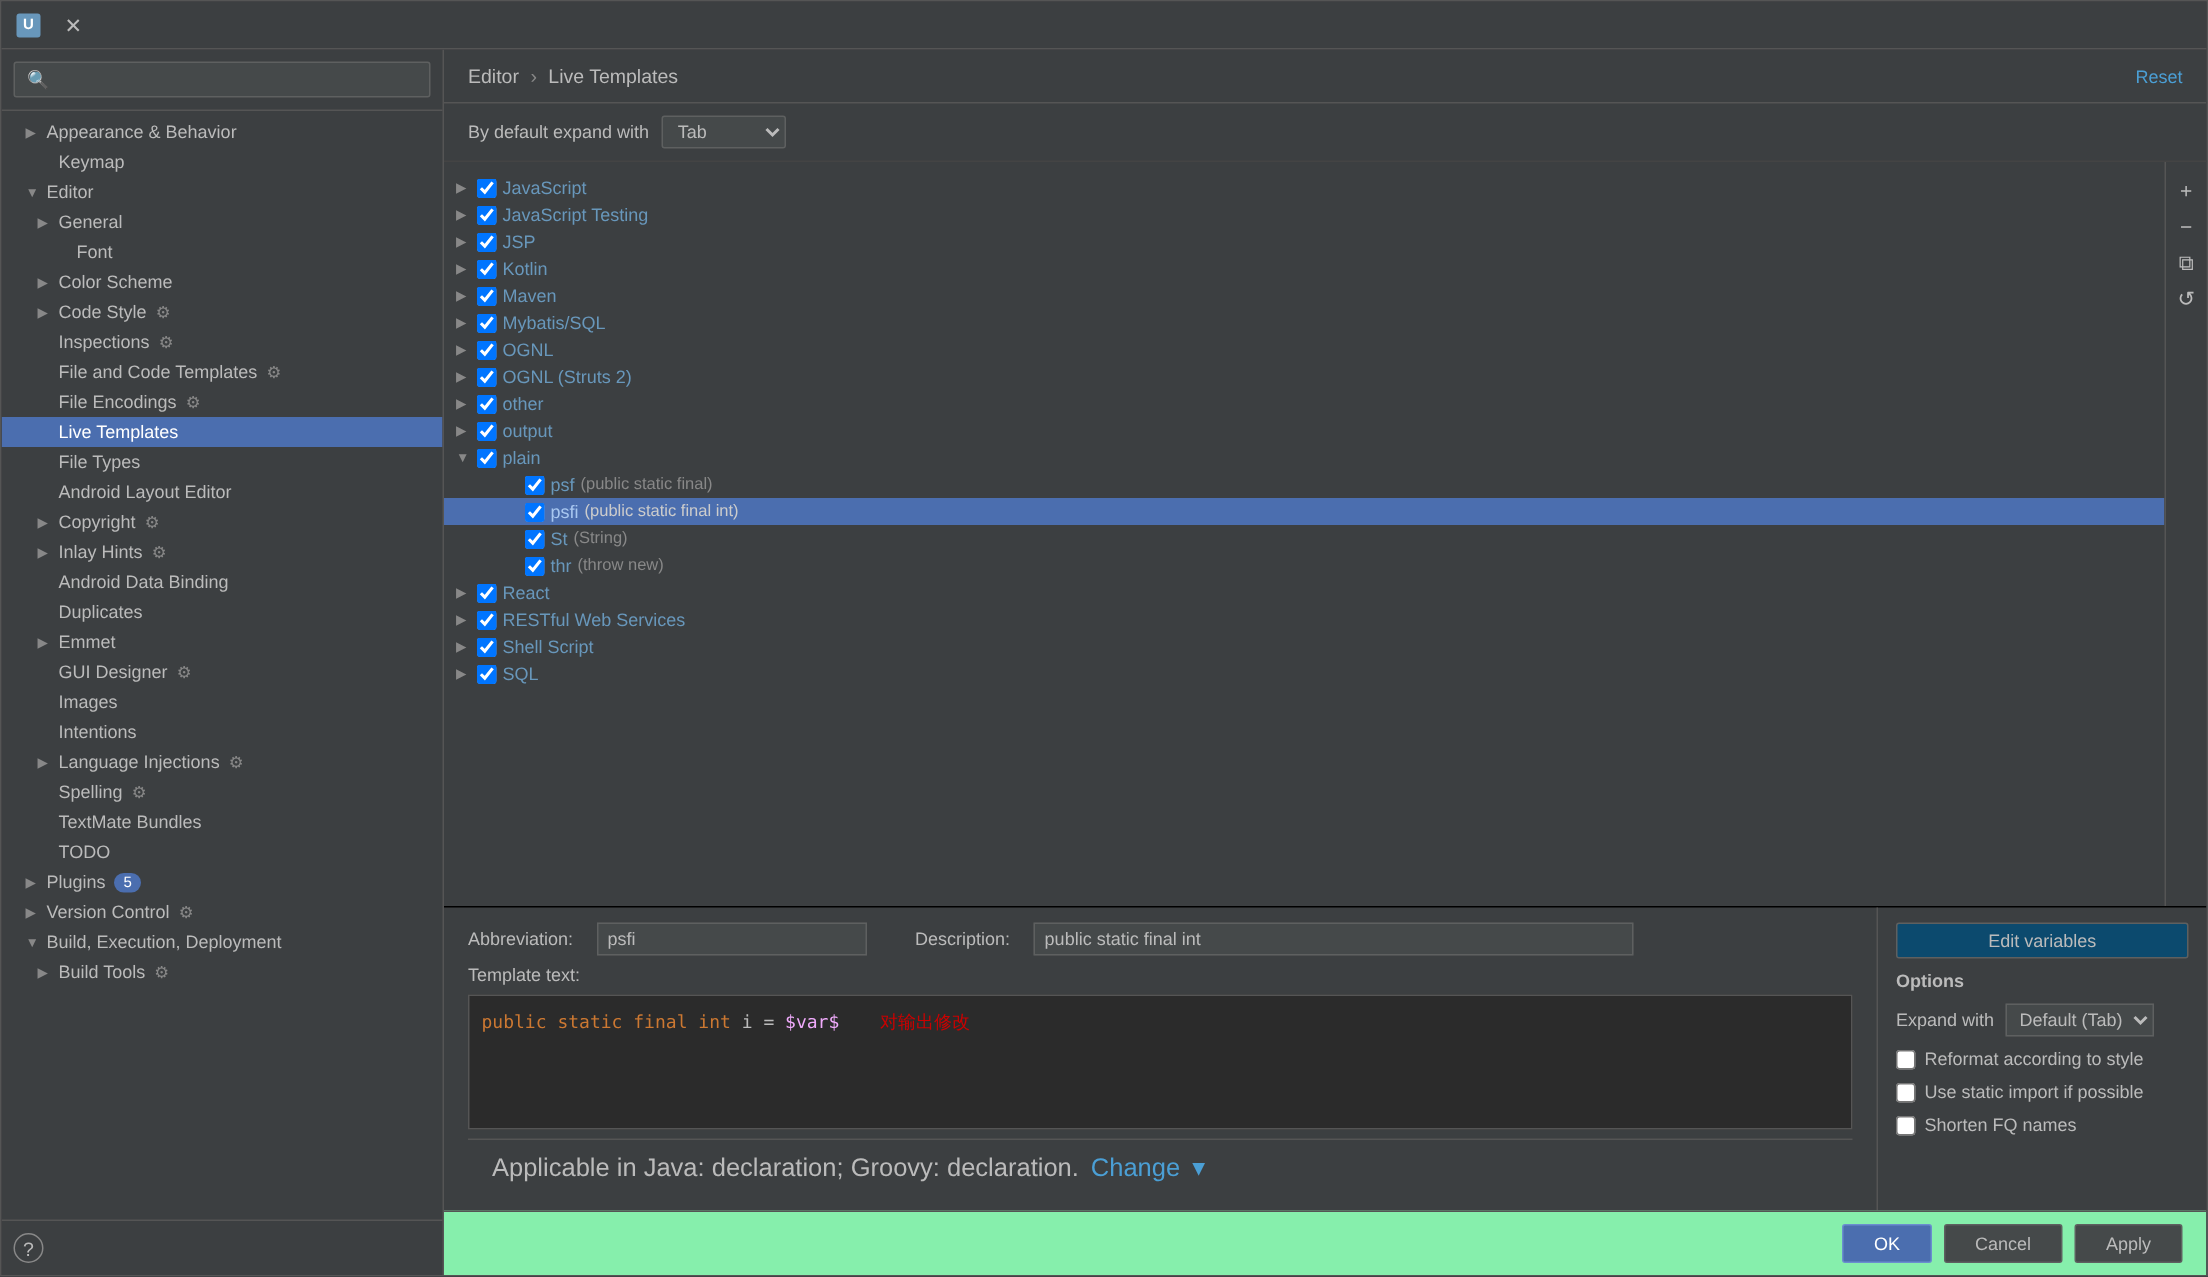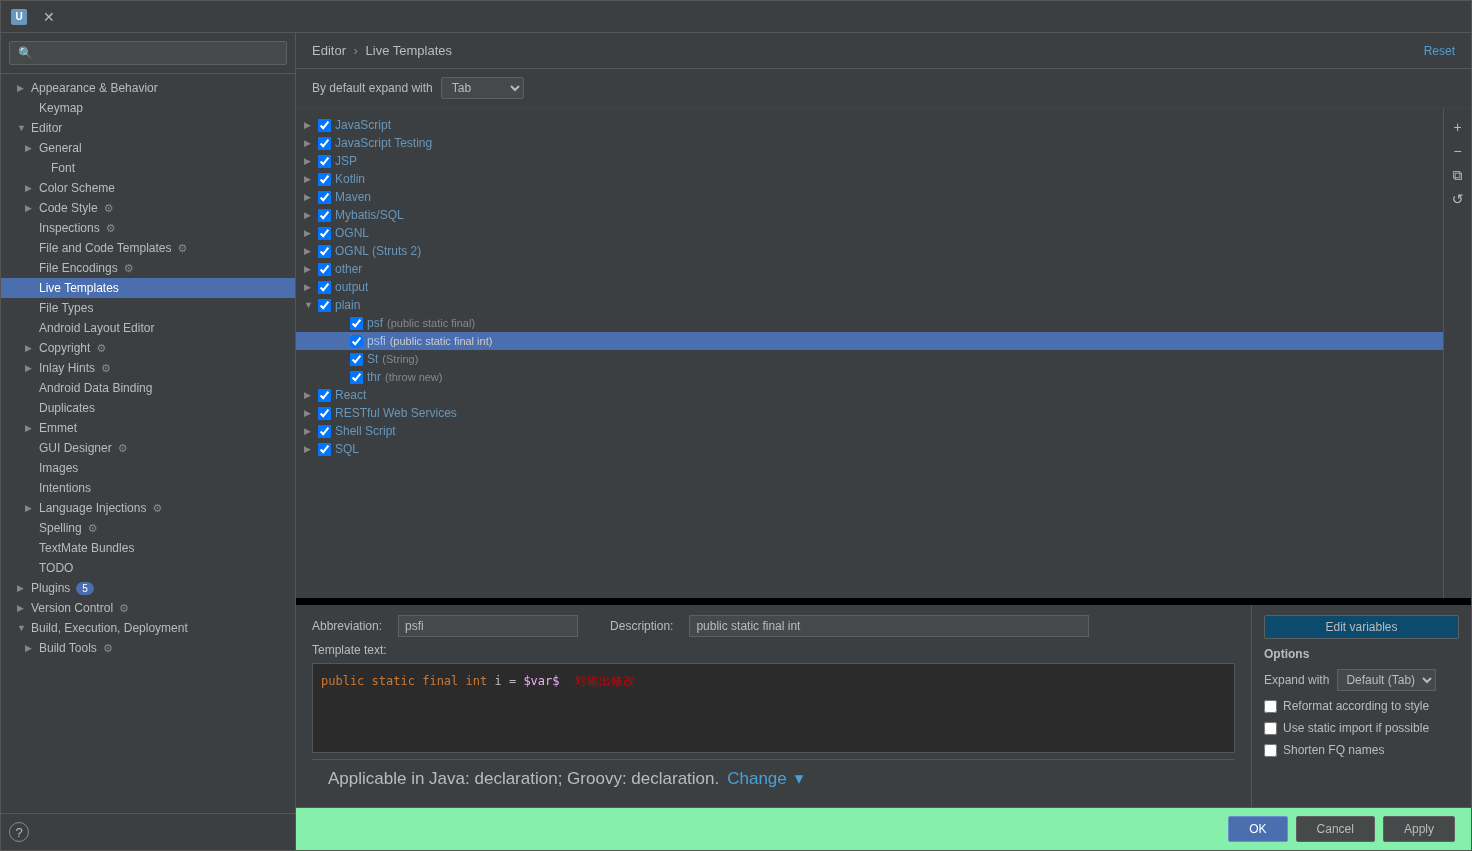--- a/index.html
+++ b/index.html
@@ -317,21 +317,21 @@
       border: 1px solid #888;
       width: 20px;
       height: 20px;
       display: flex;
       align-items: center;
       justify-content: center;
     }
     .bottom-combined {
       display: flex;
       gap: 0;
-      border-top: 7px solid #000000;
+      border-top: 1px solid #000000;
     }
     .bottom-left {
       flex: 1;
       display: flex;
       flex-direction: column;
       gap: 6px;
       padding: 10px 16px;
     }
     .bottom-right {
       width: 220px;
@@ -708,21 +708,21 @@
               <div class="code-line">
                 <span class="kw">public</span>
                 <span> </span>
                 <span class="kw">static</span>
                 <span> </span>
                 <span class="kw">final</span>
                 <span> </span>
                 <span class="kw">int</span>
                 <span> i = </span>
                 <span class="var">$var$</span>
-                <span class="red-text" style="margin-left:8px;">对输出修改</span>
+                <span class="red-text" style="margin-left:20px;">对输出修改</span>
               </div>
             </div>
           </div>
 
           <div class="applicable-row">
             <span>Applicable in Java: declaration; Groovy: declaration.</span>
             <span class="change-link">Change</span>
             <span style="color:#4b9fd5;">▾</span>
           </div>
         </div>

